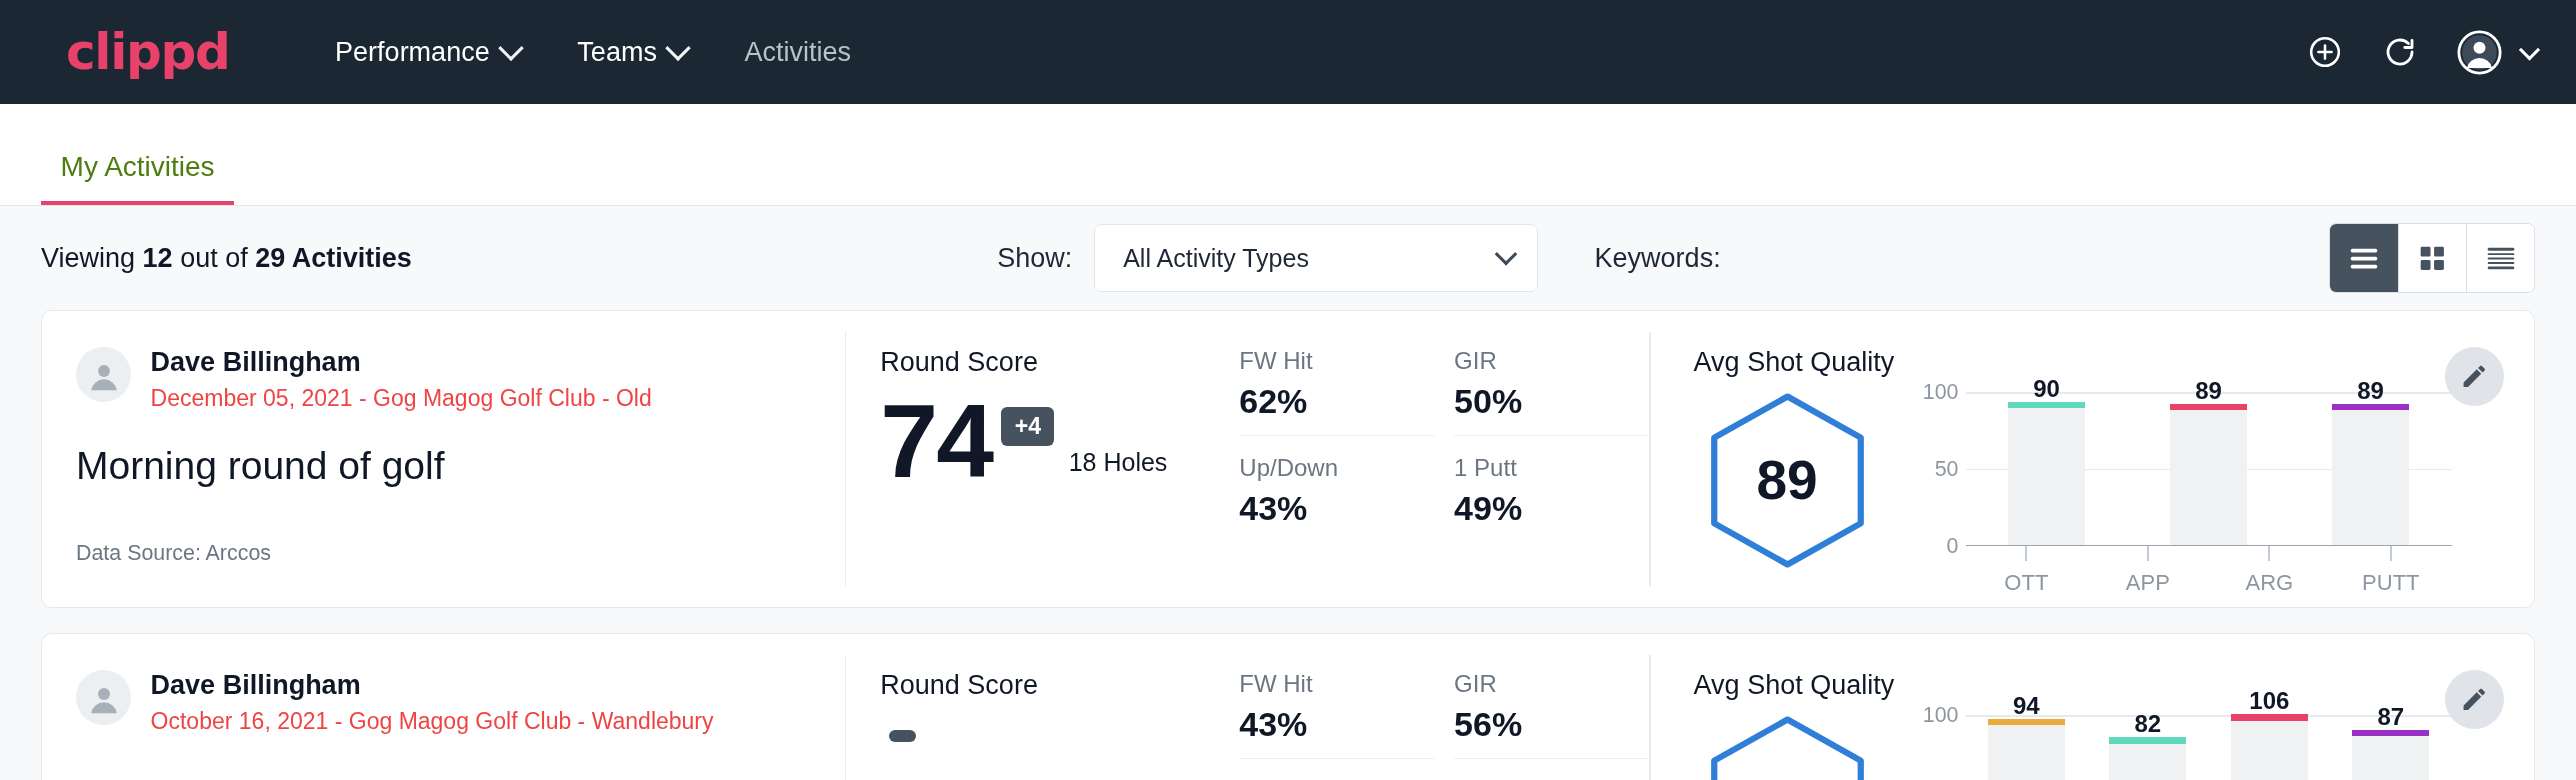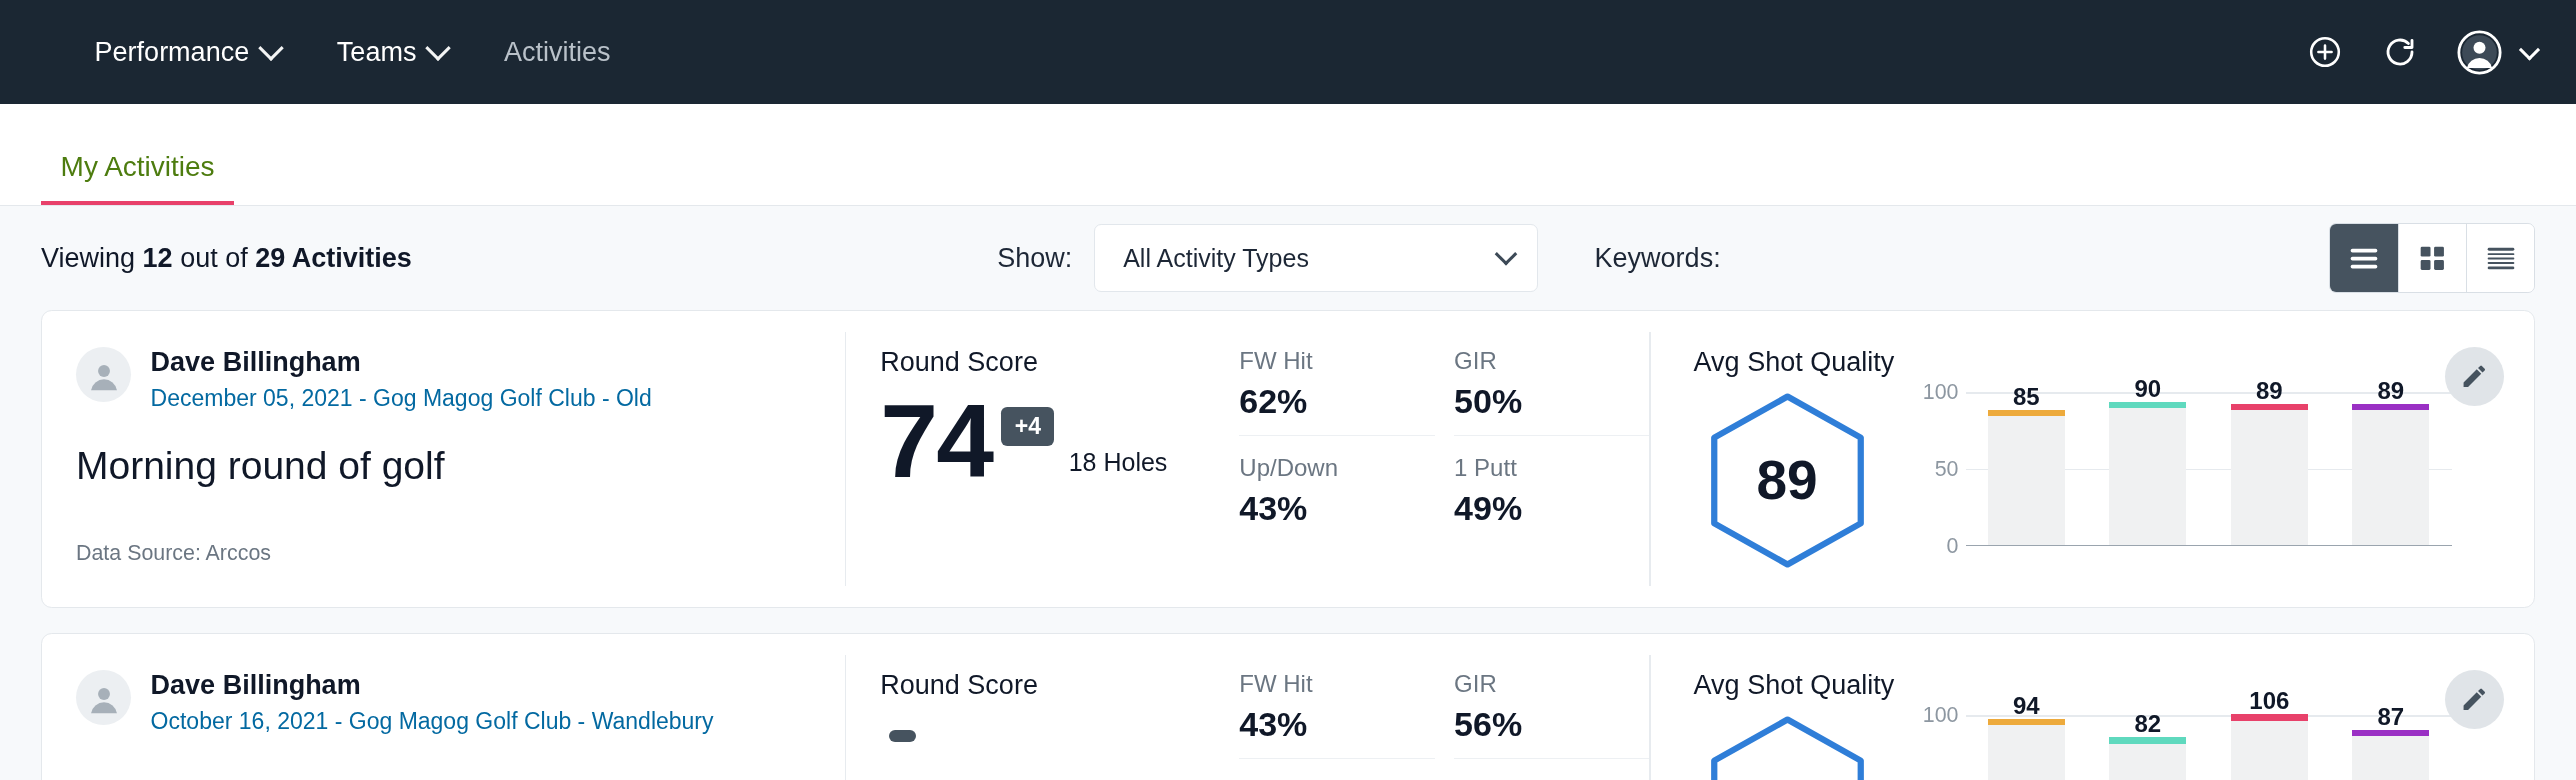--- a/index.html
+++ b/index.html
@@ -141,21 +141,21 @@
   }
   .col-info { width: 803px; padding: 36px 41px 0 34px; position: relative; }
   .who { display: flex; align-items: flex-start; gap: 19.6px; }
   .ava {
     width: 55px; height: 55px; border-radius: 50%;
     background: #eceff2;
     display: flex; align-items: center; justify-content: center;
     flex: none;
   }
   .who-name { font-size: 27px; font-weight: 700; color: #101828; line-height: 1.15; }
-  .who-sub { font-size: 23px; color: #0369a1; margin-top: 7.1px; }
+  .who-sub { font-size: 23px; color: #ef4444; margin-top: 7.1px; }
   .act-title { font-size: 39px; font-weight: 400; color: #101828; margin-top: 32px; }
   .src { font-size: 21.4px; color: #6b7682; position: absolute; bottom: 41px; left: 34px; }
 
   .vdiv { width: 1.3px; background: #e7ebef; margin: 21.4px 0; }
 
   .col-score { width: 375px; padding: 36px 0 0 34px; }
   .col-pct { width: 428px; padding: 36px 0 0 18px; }
   .col-quality { flex: 1; padding: 36px 0 0 43px; display: flex; flex-direction: column; }
 
   .sec-title { font-size: 27px; color: #101828; }
@@ -210,20 +210,21 @@
     width: 59px; height: 59px; border-radius: 50%;
     background: #e0e4e8;
     display: flex; align-items: center; justify-content: center;
     cursor: pointer;
   }
 </style>
 </head>
 <body>
 
 <div class="topnav">
+  <div class="logo">clippd</div>
 
   <div class="nav-items">
     <div class="nav-item">
       <span>Performance</span>
       <span class="chev"></span>
     </div>
     <div class="nav-item">
       <span>Teams</span>
       <span class="chev"></span>
     </div>
@@ -379,36 +380,50 @@
             <div class="yaxis">
               <div class="ytick" style="top:0%">100</div>
               <div class="ytick" style="top:50%">50</div>
               <div class="ytick" style="top:100%">0</div>
             </div>
             <div class="plot">
               <div class="gl" style="top:0"></div>
               <div class="gl" style="top:50%"></div>
               <div class="bars">
                 <div class="barslot">
-                  <div class="barval" style="bottom:88%">85</div>
-                  <div class="bar" style="height:85%;--c:#edaa3c"></div>
-                </div>
-                <div class="barslot">
                   <div class="barval" style="bottom:93%">90</div>
                   <div class="bar" style="height:90%;--c:#5fd9be"></div>
                 </div>
                 <div class="barslot">
                   <div class="barval" style="bottom:92%">89</div>
                   <div class="bar" style="height:89%;--c:#e8416a"></div>
                 </div>
                 <div class="barslot">
                   <div class="barval" style="bottom:92%">89</div>
                   <div class="bar" style="height:89%;--c:#9a30c4"></div>
                 </div>
               </div>
+            </div>
+          </div>
+          <div class="xaxis">
+            <div class="xtickwrap">
+              <div class="xtickline"></div>
+              <div class="xlabel">OTT</div>
+            </div>
+            <div class="xtickwrap">
+              <div class="xtickline"></div>
+              <div class="xlabel">APP</div>
+            </div>
+            <div class="xtickwrap">
+              <div class="xtickline"></div>
+              <div class="xlabel">ARG</div>
+            </div>
+            <div class="xtickwrap">
+              <div class="xtickline"></div>
+              <div class="xlabel">PUTT</div>
             </div>
           </div>
         </div>
       </div>
     </div>
 
     <div class="editbtn">
       <svg width="28.6" height="28.6" viewBox="0 0 24 24" fill="#46535f">
         <path d="M3 17.25V21h3.75L17.81 9.94l-3.75-3.75L3 17.25zM20.71 7.04a1 1 0 0 0 0-1.41l-2.34-2.34a1 1 0 0 0-1.41 0l-1.83 1.83 3.75 3.75 1.83-1.83z"></path>
       </svg>

